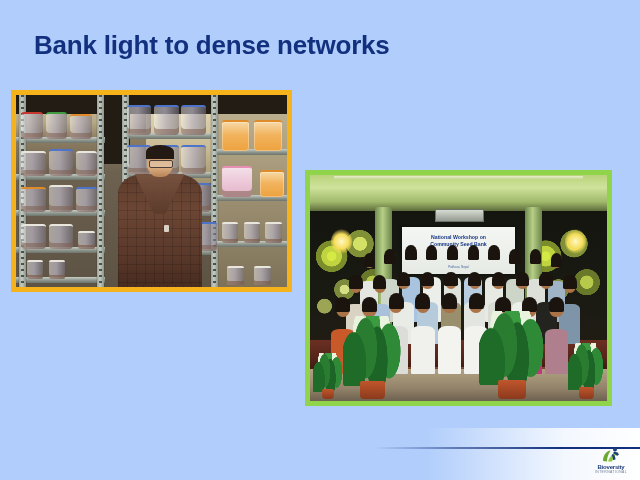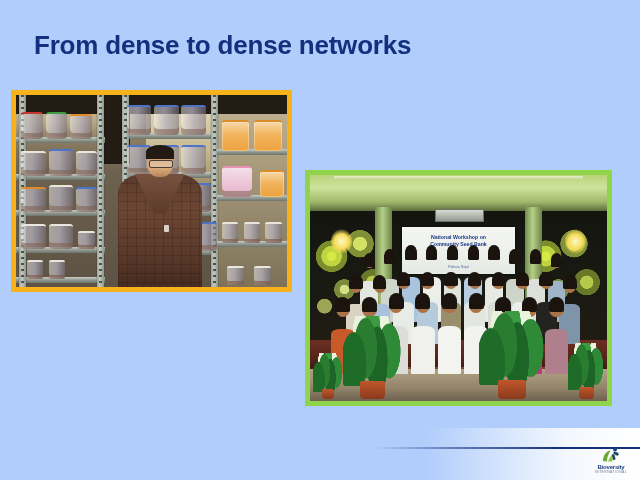--- a/index.html
+++ b/index.html
@@ -405,21 +405,21 @@
     font-size: 3.4px;
     color: #6d7b93;
     letter-spacing: .4px;
   }
 </style>
 </head>
 <body>
 
 <div class="slide">
 
-  <div class="slide-title">From dense to dense networks</div>
+  <div class="slide-title">Bank light to dense networks</div>
 
   <div class="photo photo-seedstore">
     <div class="inner">
       <div class="seedstore-bg"></div>
       <div class="ss-wall"></div>
       <div class="ss-wall2"></div>
 
       <div class="ss-dark" style="left:0;top:0;width:100%;height:10%;"></div>
       <div class="ss-dark" style="left:31%;top:8%;width:11%;height:28%;"></div>
 

